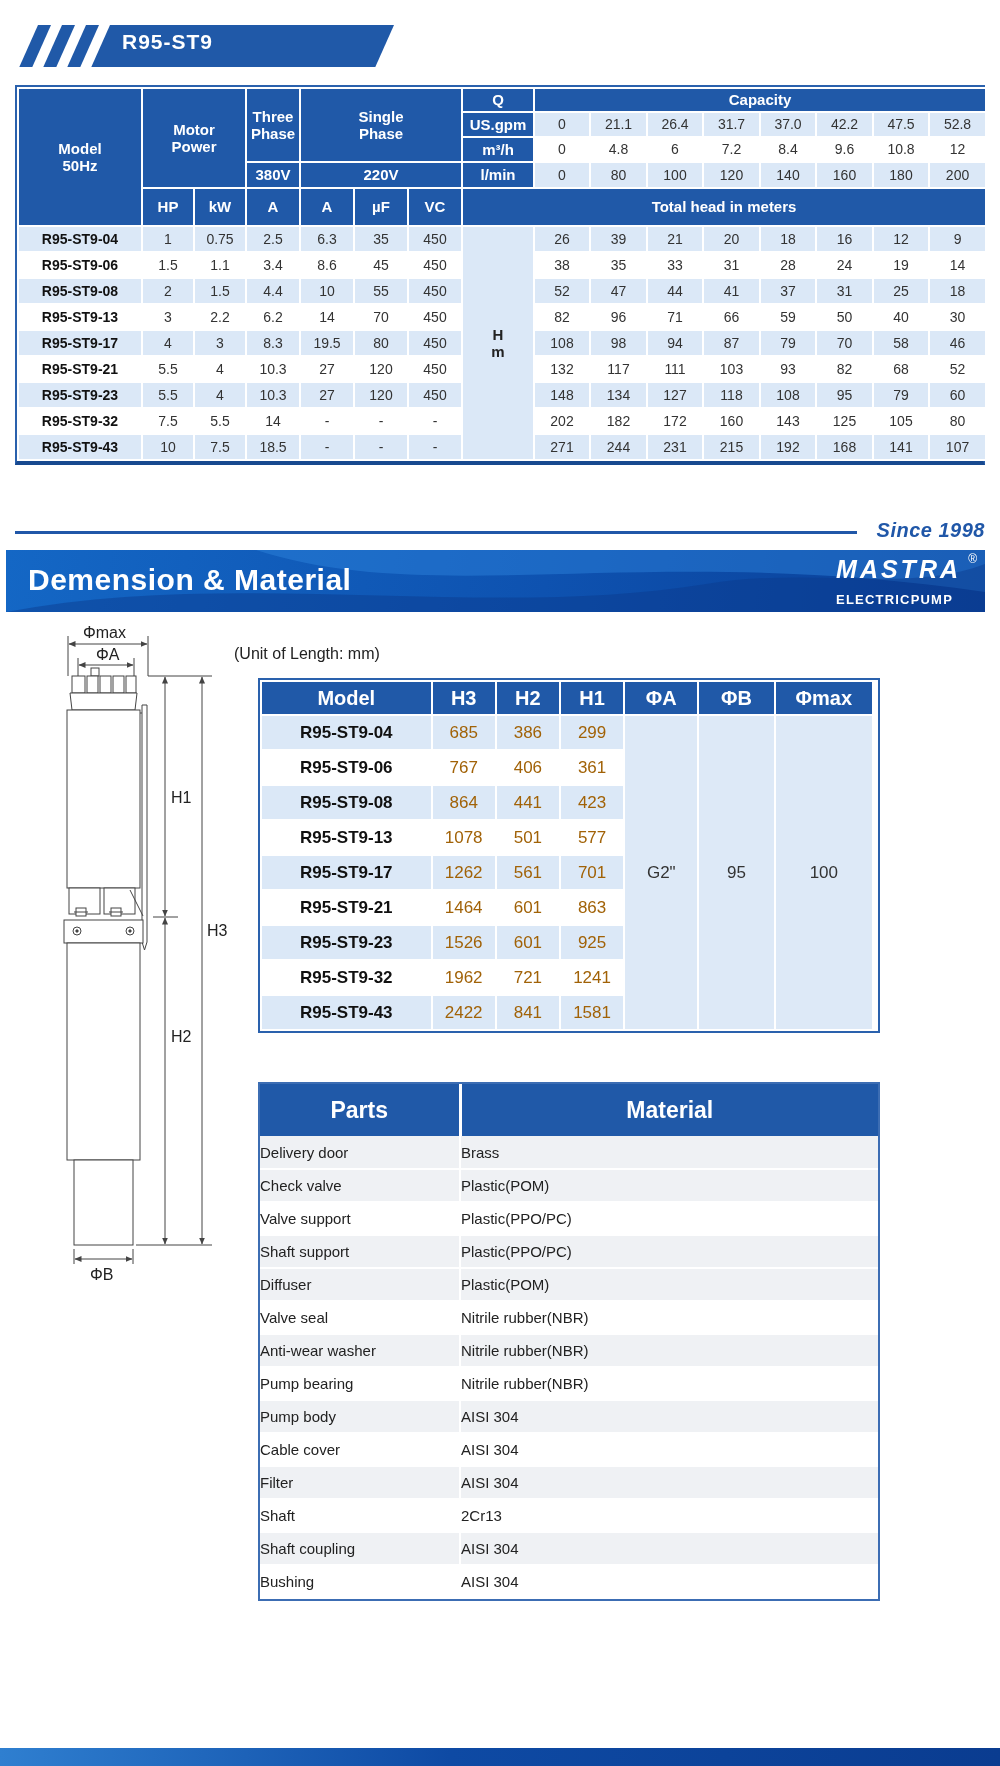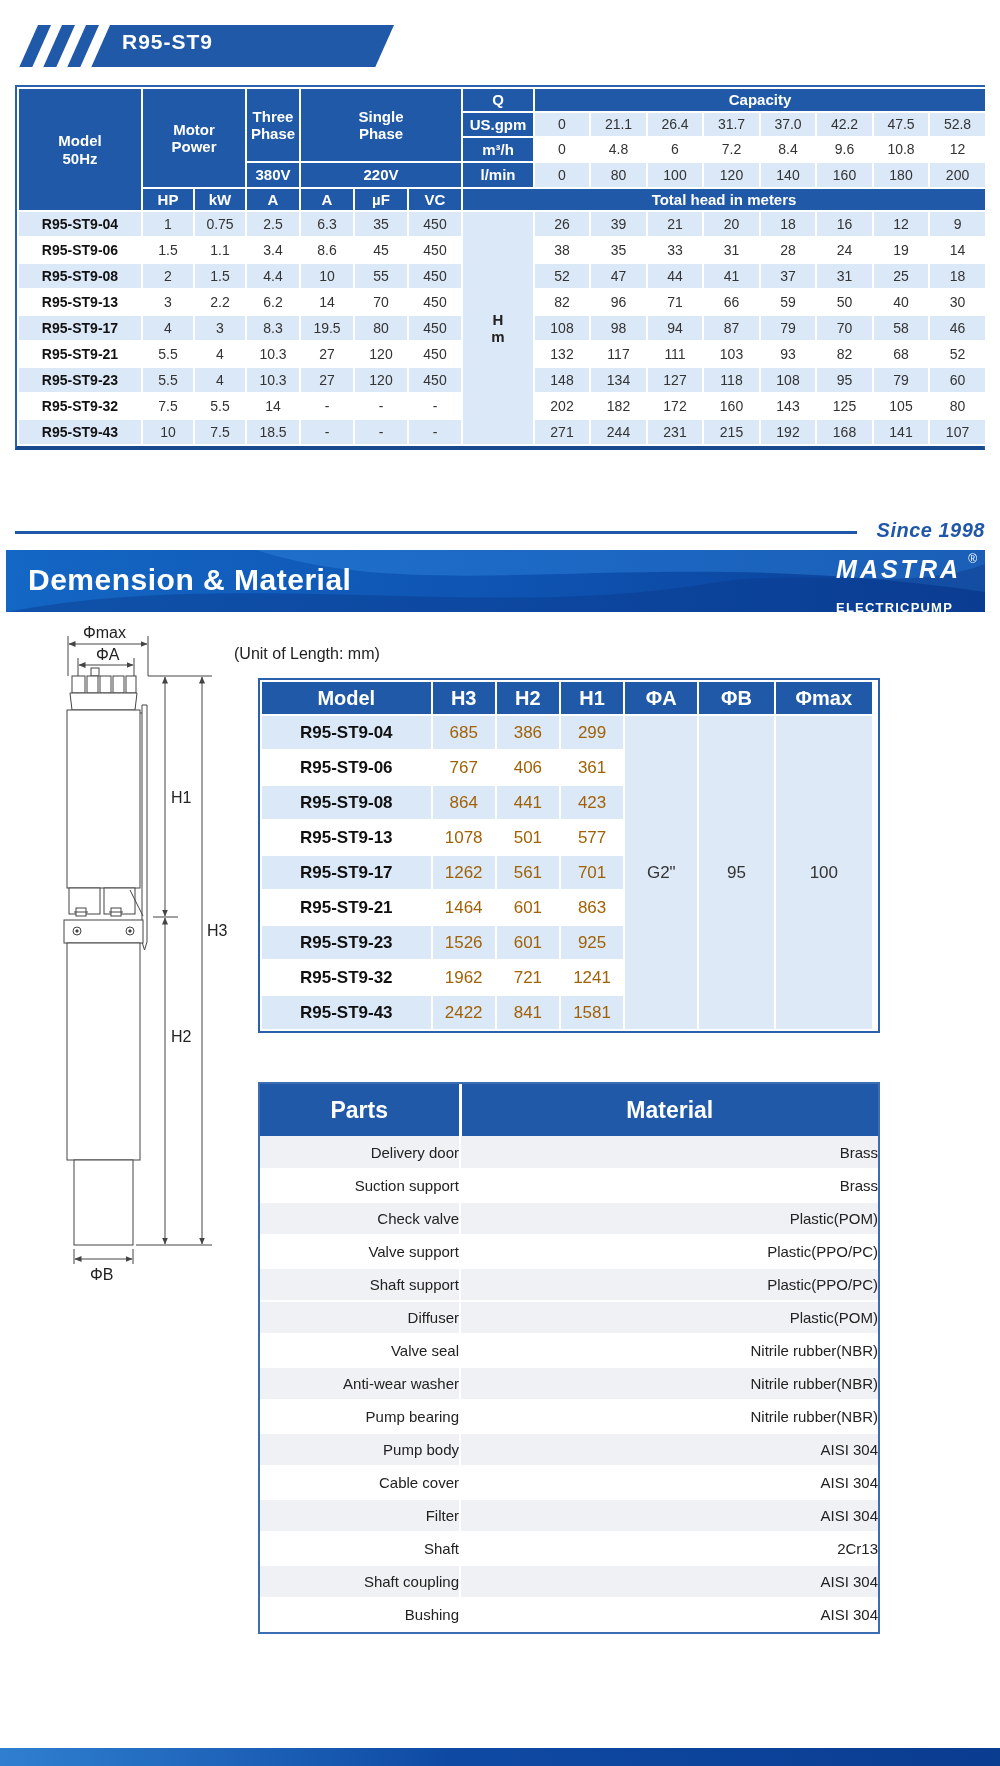--- a/index.html
+++ b/index.html
@@ -18,39 +18,39 @@
   
   .spec-wrap{position:absolute;left:15px;top:85px;width:970px;border:2px solid #2a61ad;border-bottom:4px solid #17498f;background:#fff}
   table.spec{width:962px;table-layout:fixed;border-collapse:separate;border-spacing:2px;background:#fff}
   .spec th,.spec td{text-align:center;vertical-align:middle;padding:0;line-height:1.15;overflow:hidden}
   .spec th{background:#2059a8;color:#fff;font-weight:bold;font-size:15px;white-space:pre-line}
   .spec td{font-size:14px;color:#333;background:#fff}
   .spec tr.r1 th{height:22px}
   .spec tr.r2 th,.spec tr.r2 td{height:23px}
   .spec tr.r3 th,.spec tr.r3 td{height:23px}
   .spec tr.r4 th,.spec tr.r4 td{height:24px}
-  .spec tr.r5 th{height:21px;font-size:15px}
+  .spec tr.r5 th{height:36px;font-size:15px}
   .spec tbody tr{height:24px}
   .spec tr.cap-light td{background:#dbe8f7}
   .spec tbody tr.light td{background:#dbe8f7}
   .spec tbody tr.white td{background:#fff}
   .spec td.model{font-weight:bold;color:#111}
   .spec td.hm{background:#dbe8f7 !important;font-weight:bold;color:#222;white-space:pre-line;font-size:15px}
 
   
   .since-line{position:absolute;left:15px;top:531px;width:842px;height:3px;background:#2057a8}
   .since-text{position:absolute;left:868px;top:519px;width:117px;text-align:right;color:#2057a8;font-size:20px;font-weight:bold;font-style:italic;letter-spacing:.5px}
 
   
   .banner{position:absolute;left:6px;top:550px;width:979px;height:62px;background:linear-gradient(100deg,#1467c5 0%,#0e52b0 55%,#0a3f97 100%);overflow:hidden}
   .banner svg.waves{position:absolute;left:0;top:0}
   .banner-title{position:absolute;left:22px;top:13px;font-size:30px;font-weight:bold;color:#fff;letter-spacing:.5px}
   .logo{position:absolute;right:24px;top:7px;text-align:left;color:#fff}
   .logo-mark{font-size:25px;font-weight:bold;font-style:italic;letter-spacing:3px;line-height:1}
-  .logo-sub{font-size:13px;font-weight:bold;letter-spacing:1.2px;margin-top:18px}
+  .logo-sub{font-size:13px;font-weight:bold;letter-spacing:1.2px;margin-top:10px}
   .logo-reg{position:absolute;right:8px;top:2px;font-size:12px;color:#fff}
 
   
   .unit-note{position:absolute;left:234px;top:645px;font-size:16px;color:#222}
 
   
   .diagram{position:absolute;left:50px;top:572px;width:190px;height:715px}
   .diagram text{font-family:"Liberation Sans",sans-serif;font-size:16px;fill:#222}
 
   
@@ -62,21 +62,21 @@
   .dim tbody tr.light td{background:#dbe8f7}
   .dim tbody tr.white td{background:#fff}
   .dim td.model{font-weight:bold;color:#111}
   .dim td.phi{background:#dde9f7 !important;font-size:17px;color:#333}
 
   
   .parts-wrap{position:absolute;left:258px;top:1082px;width:622px;border:2px solid #3c6db3;background:#5eead4}
   table.parts{width:618px;table-layout:fixed;border-collapse:collapse}
   .parts th{background:#2059a8;color:#fff;font-weight:bold;font-size:23px;height:52px;text-align:center;vertical-align:middle}
   .parts th.first{border-right:3px solid #fff}
-  .parts td{font-size:15px;color:#222;height:33px;text-align:right;vertical-align:middle;border-bottom:2px solid #fff}
+  .parts td{font-size:15px;color:#222;height:33px;text-align:left;vertical-align:middle;border-bottom:2px solid #fff}
   .parts td.first{border-right:2px solid #fff}
   .parts tbody tr.alt td{background:#eff1f4}
   .parts tbody tr.plain td{background:#fff}
 
   
   .footer{position:absolute;left:0;top:1748px;width:1000px;height:18px;background:linear-gradient(90deg,#2f7fd0 0%,#0e4aa4 45%,#0a3c90 100%)}
 </style>
 </head>
 <body>
 
@@ -507,24 +507,20 @@
     <tr>
       <th class="first">Parts</th>
       <th>Material</th>
     </tr>
   </thead>
   <tbody>
         <tr class="alt">
           <td class="first">Delivery door</td>
           <td>Brass</td>
         </tr>
-        <tr class="plain">
-          <td class="first">Suction support</td>
-          <td>Brass</td>
-        </tr>
         <tr class="alt">
           <td class="first">Check valve</td>
           <td>Plastic(POM)</td>
         </tr>
         <tr class="plain">
           <td class="first">Valve support</td>
           <td>Plastic(PPO/PC)</td>
         </tr>
         <tr class="alt">
           <td class="first">Shaft support</td>

